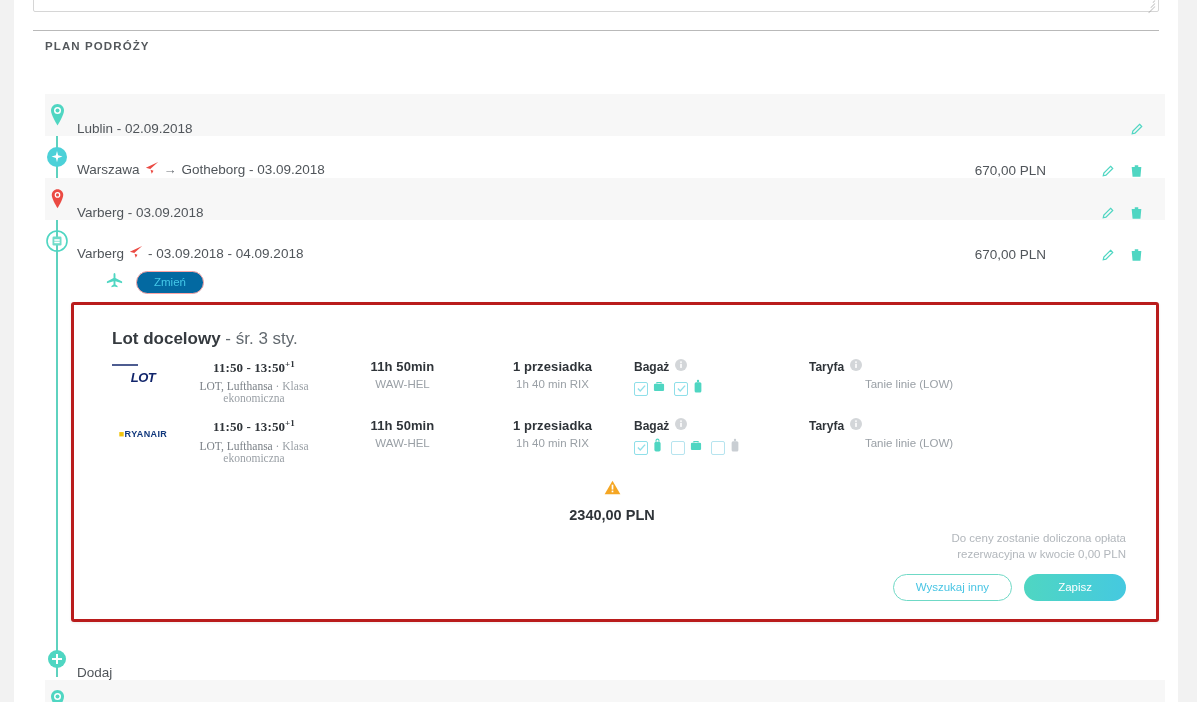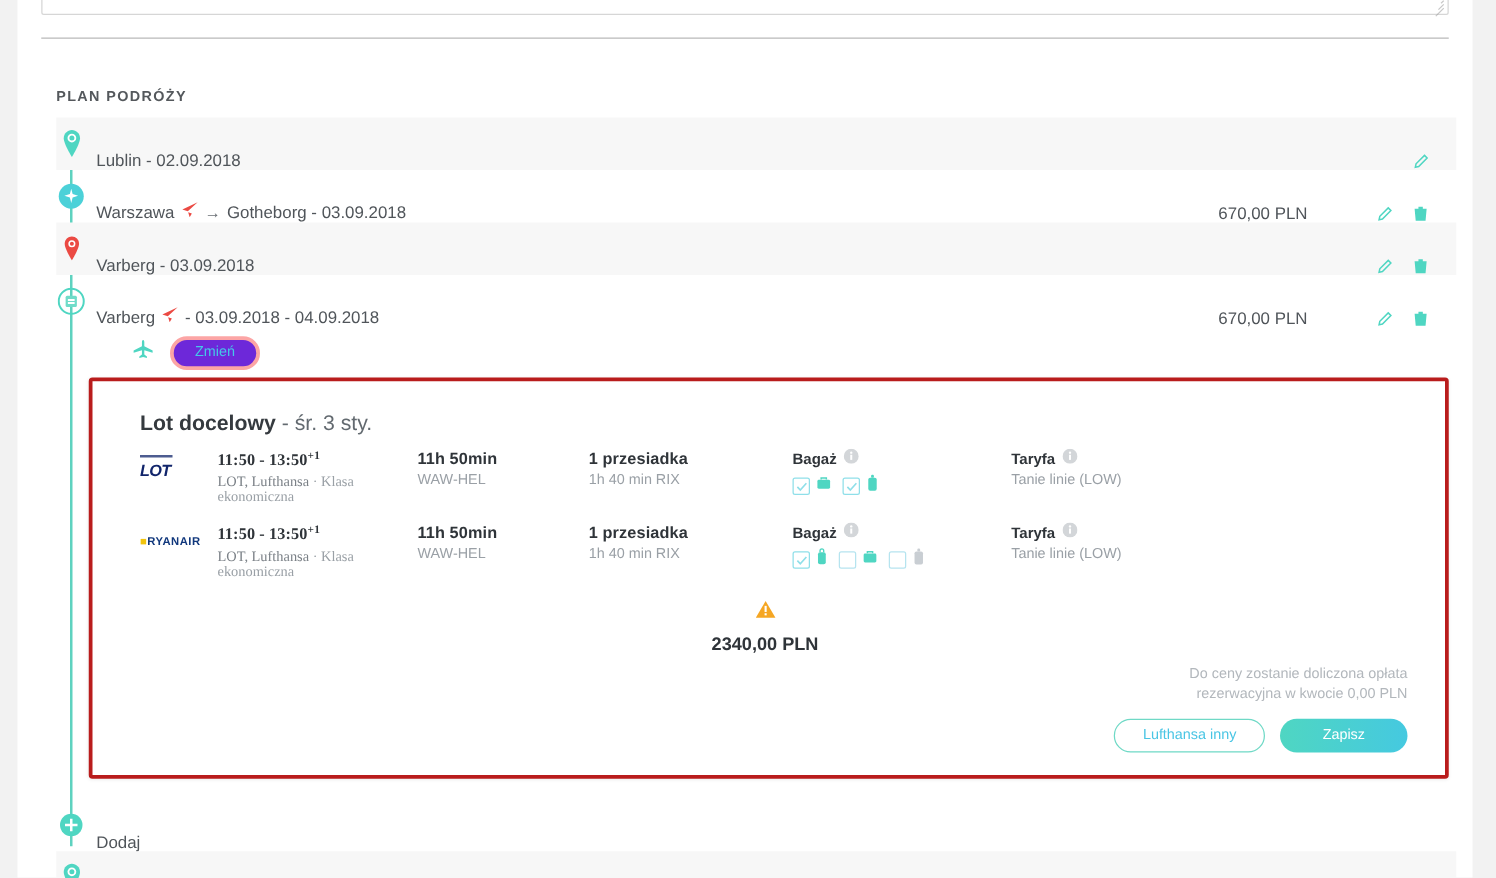--- a/index.html
+++ b/index.html
@@ -34,21 +34,21 @@
   }
   .resize-grip i:nth-child(1) { bottom: 3px; width: 9px; }
   .resize-grip i:nth-child(2) { bottom: 6px; width: 6px; }
   .resize-grip i:nth-child(3) { bottom: 9px; width: 3px; }
   .divider {
     position: absolute; left: 19px; top: 30px;
     width: 1126px; height: 1px; background: #b9b9b9;
   }
   
   .section-title {
-    position: absolute; left: 31px; top: 72px;
+    position: absolute; left: 31px; top: 40px;
     font-size: 11.5px; font-weight: bold; color: #54585c;
     letter-spacing: 1.1px;
   }
   
   .timeline {
     position: absolute; left: 31px; top: 94px;
     width: 1120px;
   }
   .rail {
     position: absolute; left: 11px; top: 14px;
@@ -84,22 +84,22 @@
   .arrow-gray { color: #6b7076; font-size: 13px; margin-right: 5px; }
   
   .hotel-extra {
     position: relative;
     height: 40px;
     display: flex; align-items: center;
     padding-left: 60px;
     gap: 12px;
   }
   .btn-zmien {
-    border: 3px solid #fca5a5; border-radius: 14px;
-    color: #44c8e8; background: #6d28d9;
+    border: 1px solid #fca5a5; border-radius: 14px;
+    color: #44c8e8; background: #0369a1;
     font-size: 11.5px; padding: 4px 17px 5px;
     font-family: "Liberation Sans", sans-serif;
     cursor: pointer;
   }
   
   .flight-card {
     position: relative;
     margin-left: 26px;
     width: 1088px;
     background: #ffffff;
@@ -109,20 +109,21 @@
     padding: 20px 24px 18px;
   }
   .flight-head {
     font-size: 17px; color: #636a70; margin: 4px 0 6px 14px;
     font-weight: normal;
   }
   .flight-head b { color: #353a3f; font-weight: bold; }
   .flight-row {
     display: flex; align-items: flex-start;
     padding: 4px 0 10px 14px;
+    text-align: center;
   }
   .col-logo { width: 62px; padding-top: 5px; }
   .col-time { width: 160px; font-family: Liberation Serif, serif; }
   .col-dur  { width: 137px; }
   .col-stop { width: 163px; }
   .col-bag  { width: 175px; }
   .col-tar  { width: 200px; }
   .line1 { font-size: 13px; font-weight: bold; color: #2f3439; letter-spacing: .1px; }
   .line1 sup { font-size: 9px; font-weight: bold; }
   .line2 { font-size: 11.5px; color: #9aa0a6; margin-top: 4px; }
@@ -439,21 +440,21 @@
                 <rect x="8.1" y="5" width="1.8" height="5.2" fill="#fff"></rect>
                 <rect x="8.1" y="11.3" width="1.8" height="1.8" fill="#fff"></rect>
               </svg></span>
           <span>2340,00 PLN</span>
         </div>
         <div class="note">
           <div>Do ceny zostanie doliczona opłata</div>
           <div>rezerwacyjna w kwocie 0,00 PLN</div>
         </div>
         <div class="foot-btns">
-          <button class="btn-outline">Lufthansa inny</button>
+          <button class="btn-outline">Wyszukaj inny</button>
           <button class="btn-fill">Zapisz</button>
         </div>
       </div>
     </div>
 
     <div class="spacer"></div>
 
     <div class="trow">
       <span class="marker">
         <svg width="20" height="20" viewBox="0 0 20 20">

